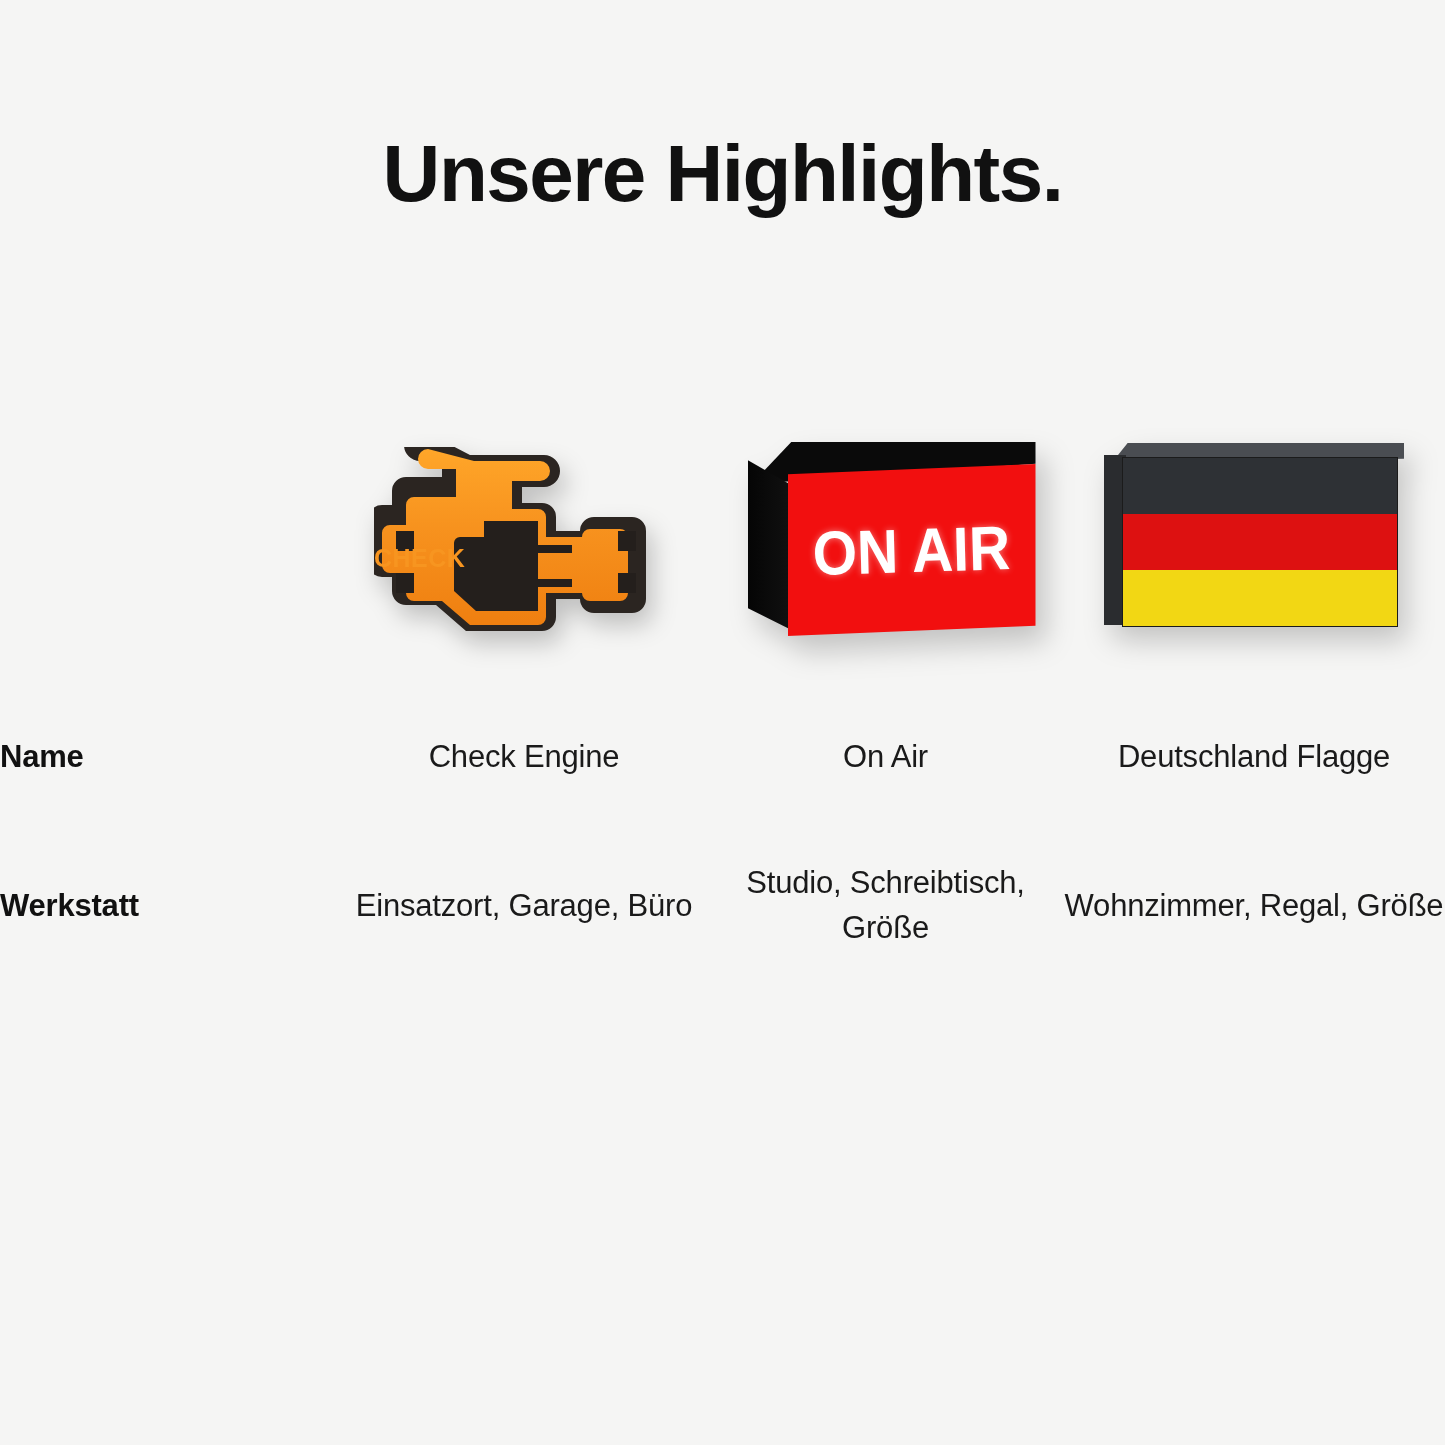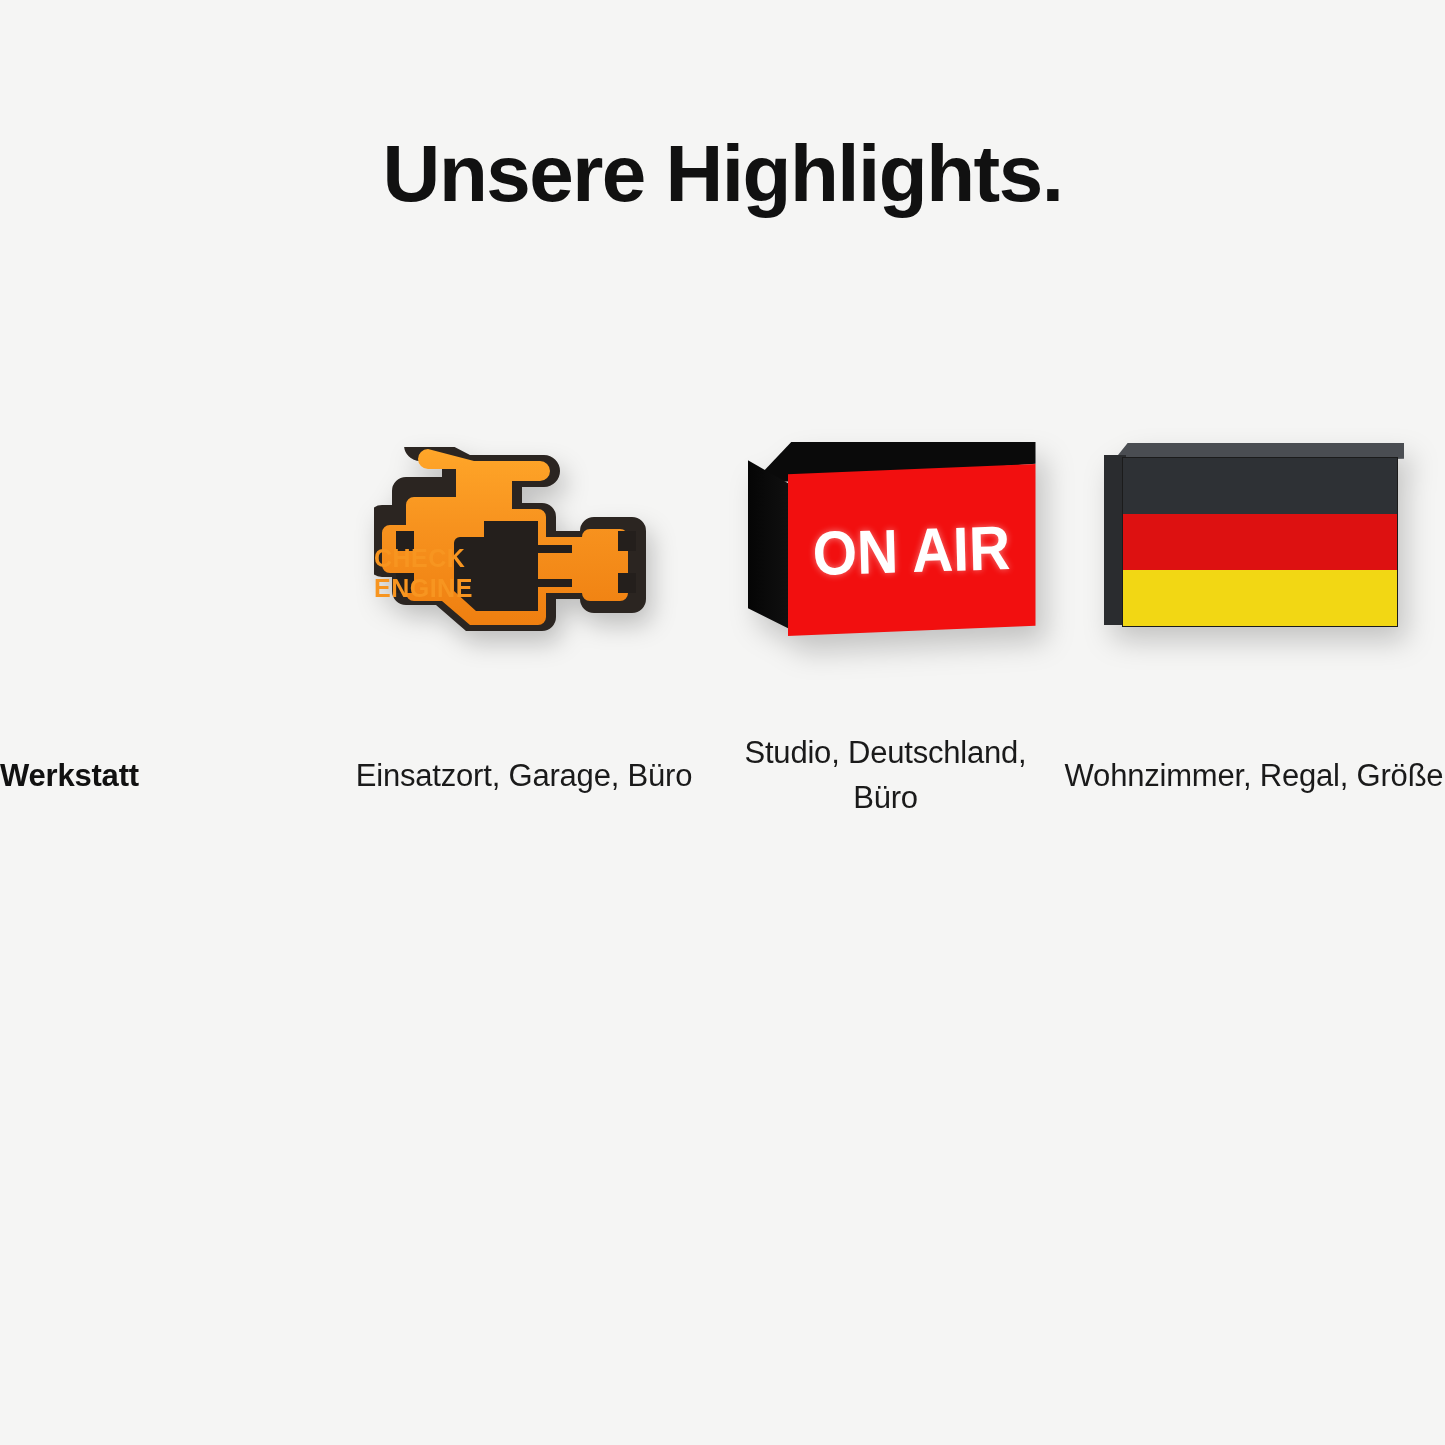--- a/index.html
+++ b/index.html
@@ -238,21 +238,20 @@
           <path d="M110,74 h54 v24 h34 v8 h-34 v26 h34 v8 h-34 v24 h-62 l-22,-20 v-48 a6,6 0 0 1 6,-6 h24 z" fill="#241f1c"></path>
 
           <path d="M22,84 h18 v20 h-18 z" fill="#241f1c"></path>
           <path d="M22,126 h18 v20 h-18 z" fill="#241f1c"></path>
 
           <path d="M244,84 h18 v20 h-18 z" fill="#241f1c"></path>
           <path d="M244,126 h18 v20 h-18 z" fill="#241f1c"></path>
         </svg>
         <div class="ce-text">
           <div>CHECK</div>
-          <div>ENGINE</div>
         </div>
       </div>
     </div>
 
     <div class="product-cell">
       <div class="onair-wrap">
         <div class="onair-top"></div>
         <div class="onair-side"></div>
         <div class="onair-face">
           <span class="onair-label">ON AIR</span>
@@ -275,22 +274,28 @@
   </div>
 
   <table class="spec-table">
     <colgroup>
       <col class="col-label">
         <col class="col-v1">
         <col class="col-v2">
         <col class="col-v3">
     </colgroup>
     <tbody>
+      <tr>
+        <td class="row-label">Name</td>
+        <td class="cell-value">Check Engine</td>
+        <td class="cell-value">On Air</td>
+        <td class="cell-value">Deutschland Flagge</td>
+      </tr>
       <tr class="tall">
         <td class="row-label">Werkstatt</td>
         <td class="cell-value">Einsatzort, Garage, Büro</td>
-        <td class="cell-value">Studio, Deutschland, Büro</td>
+        <td class="cell-value">Studio, Schreibtisch, Größe</td>
         <td class="cell-value">Wohnzimmer, Regal, Größe</td>
       </tr>
     </tbody>
   </table>
 
 </div>
 
 </body></html>

